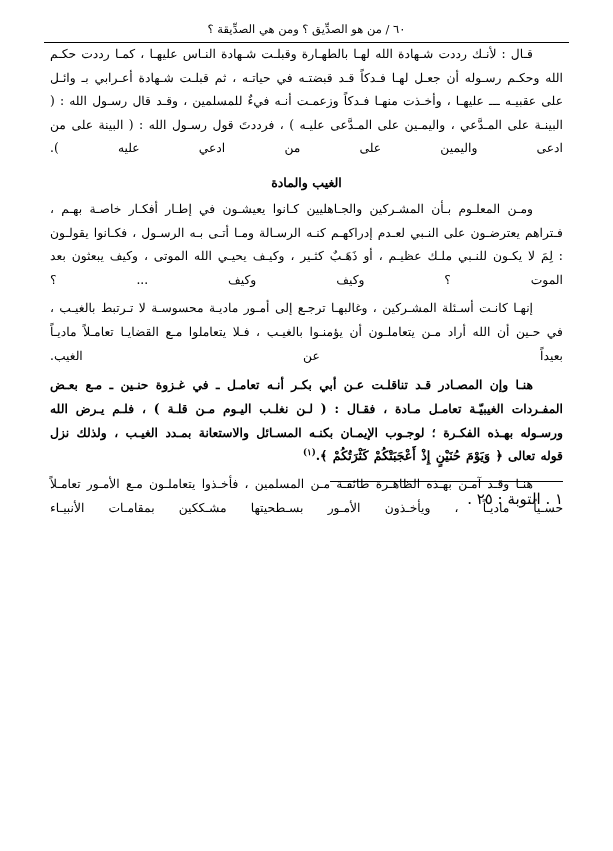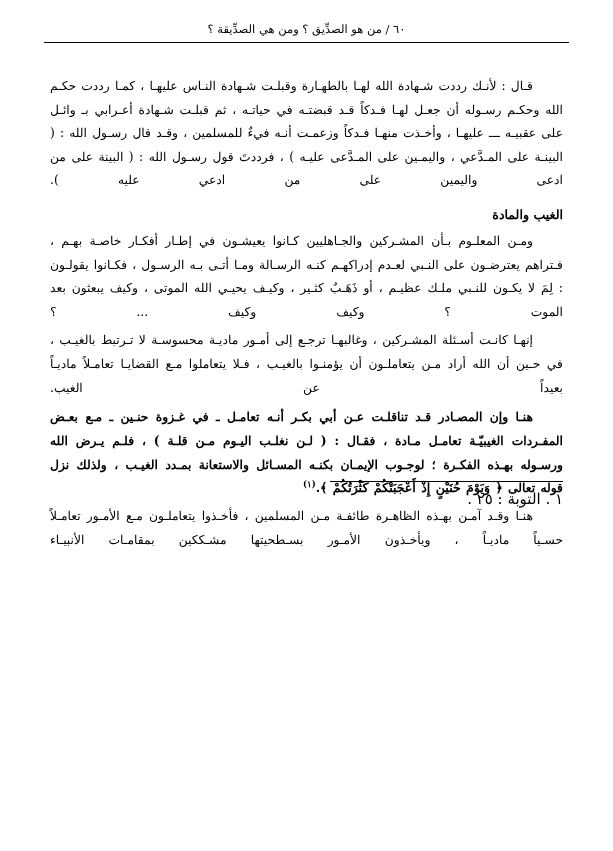--- a/index.html
+++ b/index.html
@@ -32,21 +32,20 @@
     direction: rtl;
     white-space: nowrap;
   }
   .rule {
     border: 0;
     border-top: 1px solid #000;
     margin: 4px 8px 0 8px;
     height: 0;
   }
   .body {
-    margin-top: 32px;
     padding: 0 14px;
   }
   p.par {
     margin: 0 0 5px 0;
     font-size: 12.3px;
     line-height: 1.92;
     text-align: justify;
     text-align-last: justify;
     text-justify: inter-word;
     word-spacing: 1px;
@@ -55,20 +54,21 @@
   p.par.last-right {
     text-align-last: right;
     font-weight: bold;
   }
   p.par.indent {
     text-indent: 30px;
   }
   h2.section {
     font-size: 12.6px;
     font-weight: bold;
+    text-align: center;
     margin: 14px 0 8px 0;
     direction: rtl;
   }
   .quran {
     font-family: "DejaVu Serif", "Liberation Serif", serif;
     font-size: 12.6px;
   }
   .sup {
     font-size: 8.5px;
     vertical-align: super;

